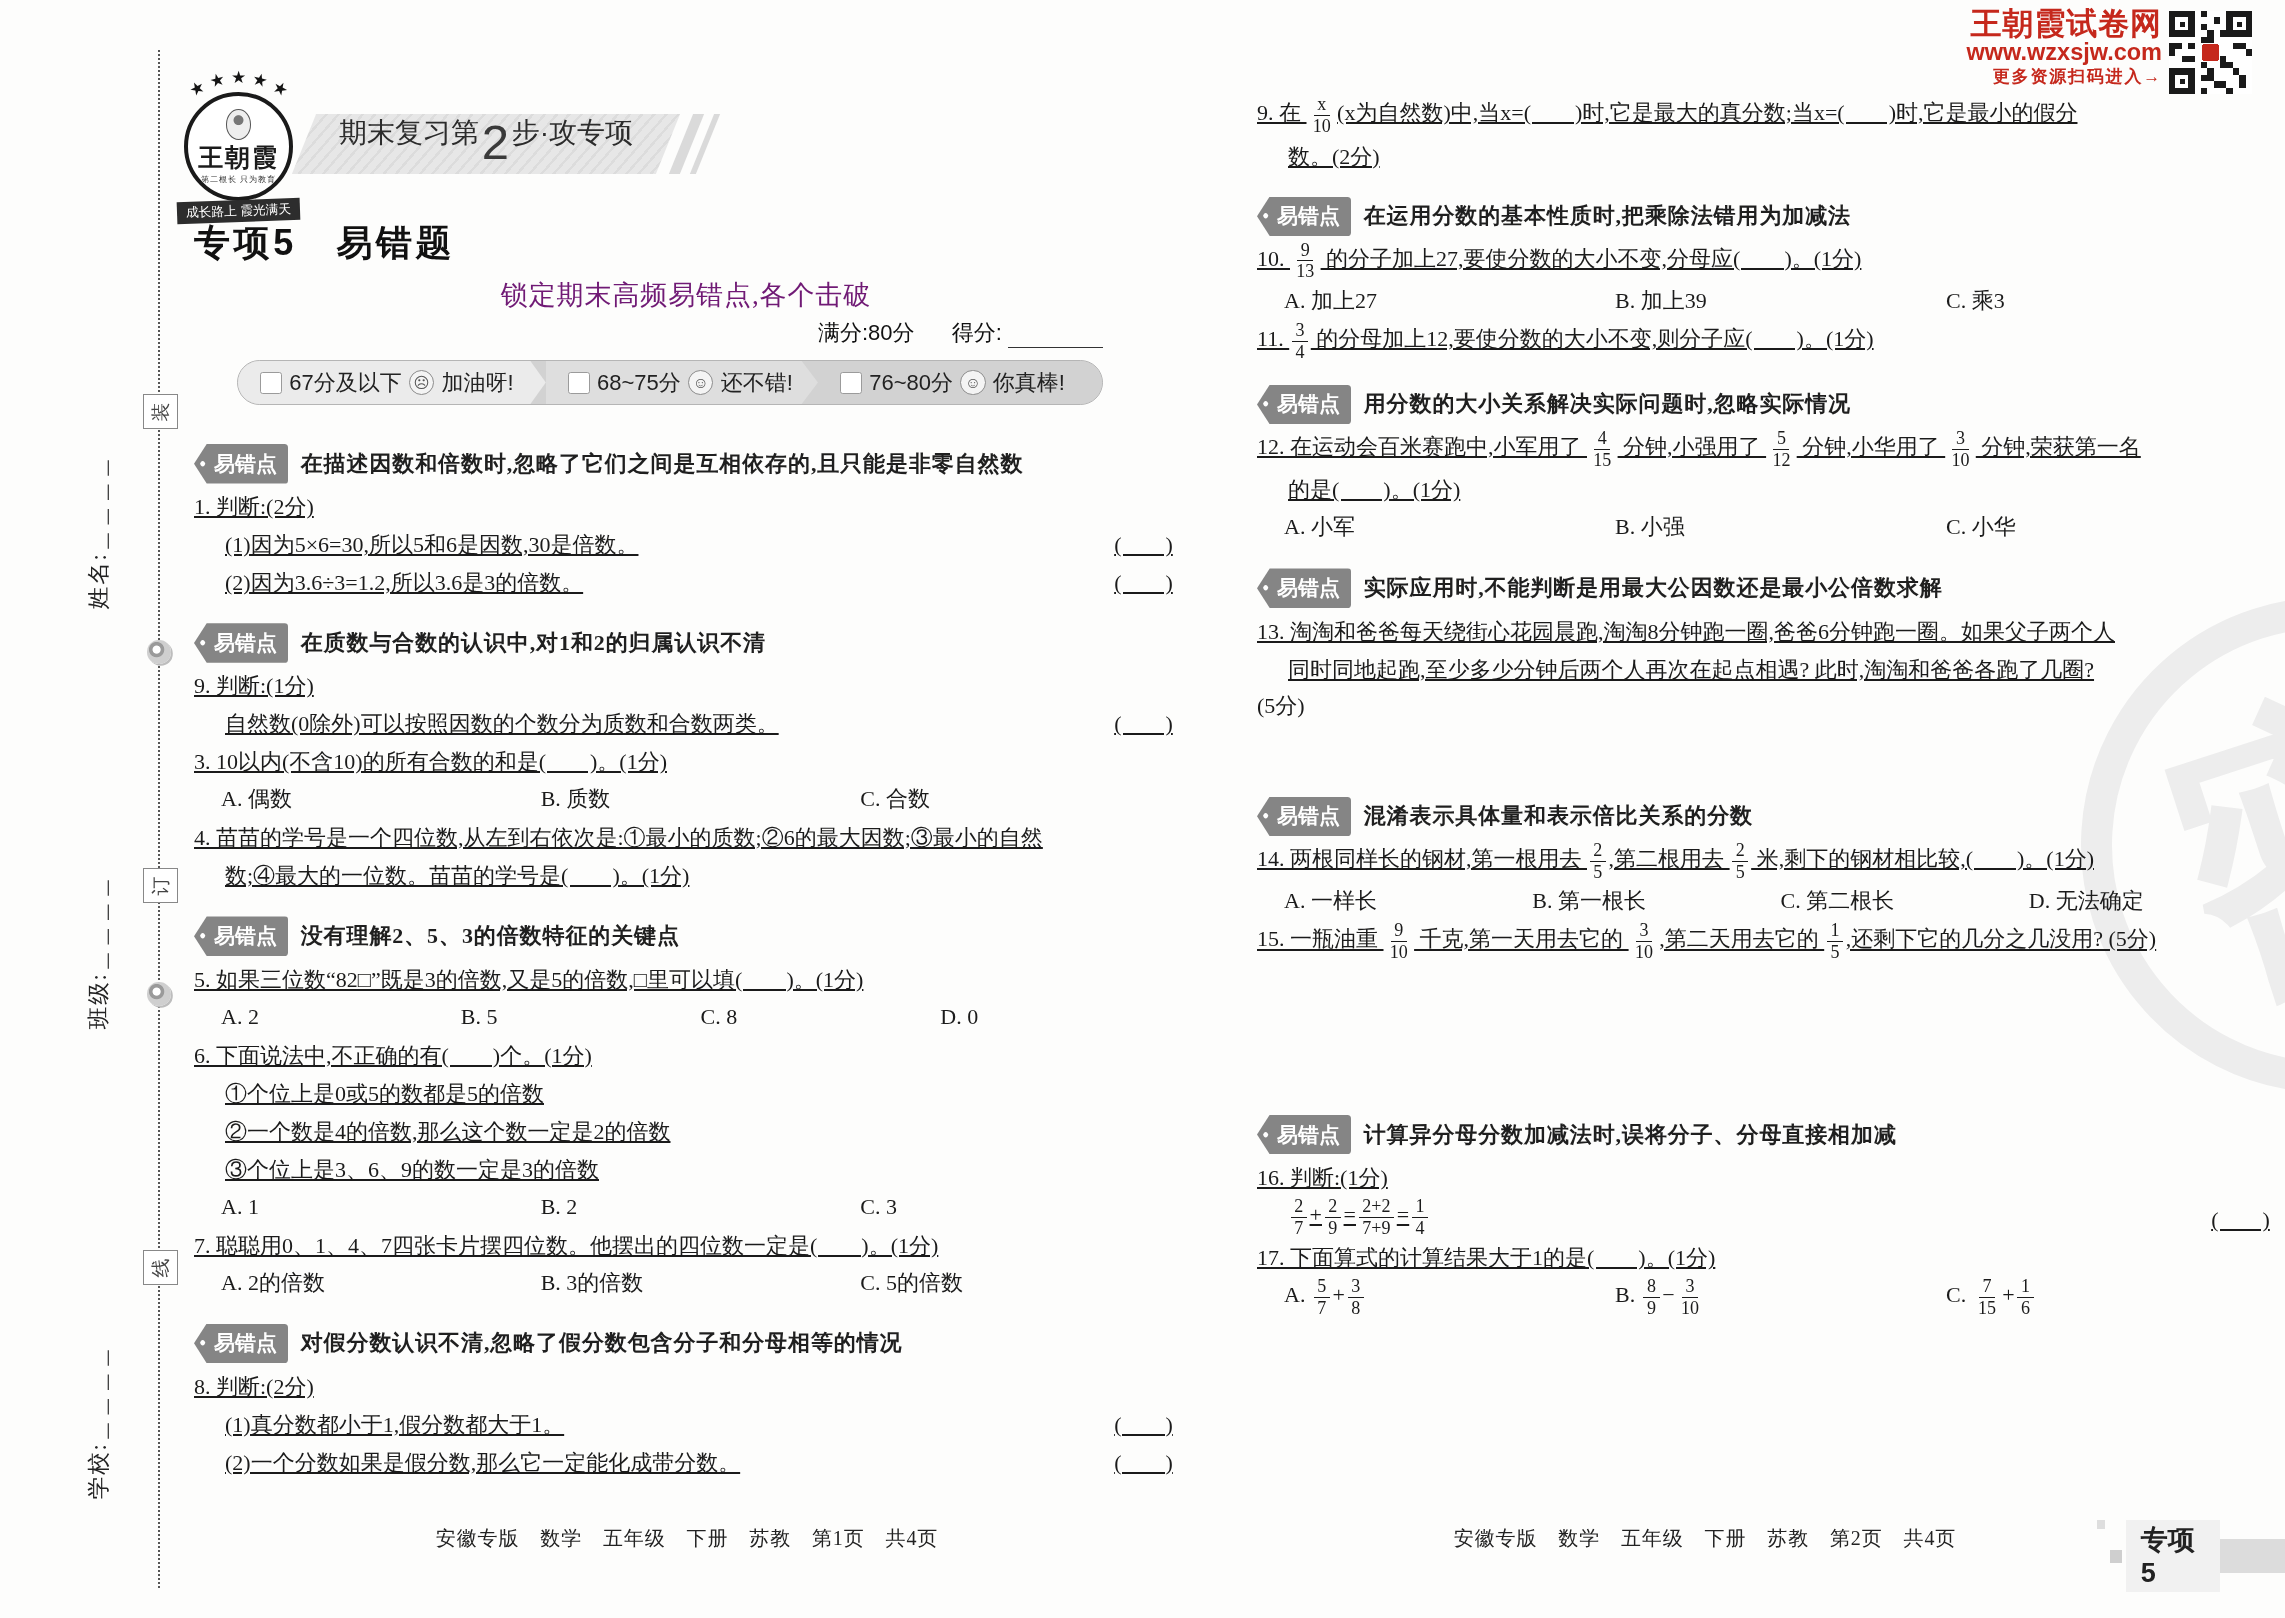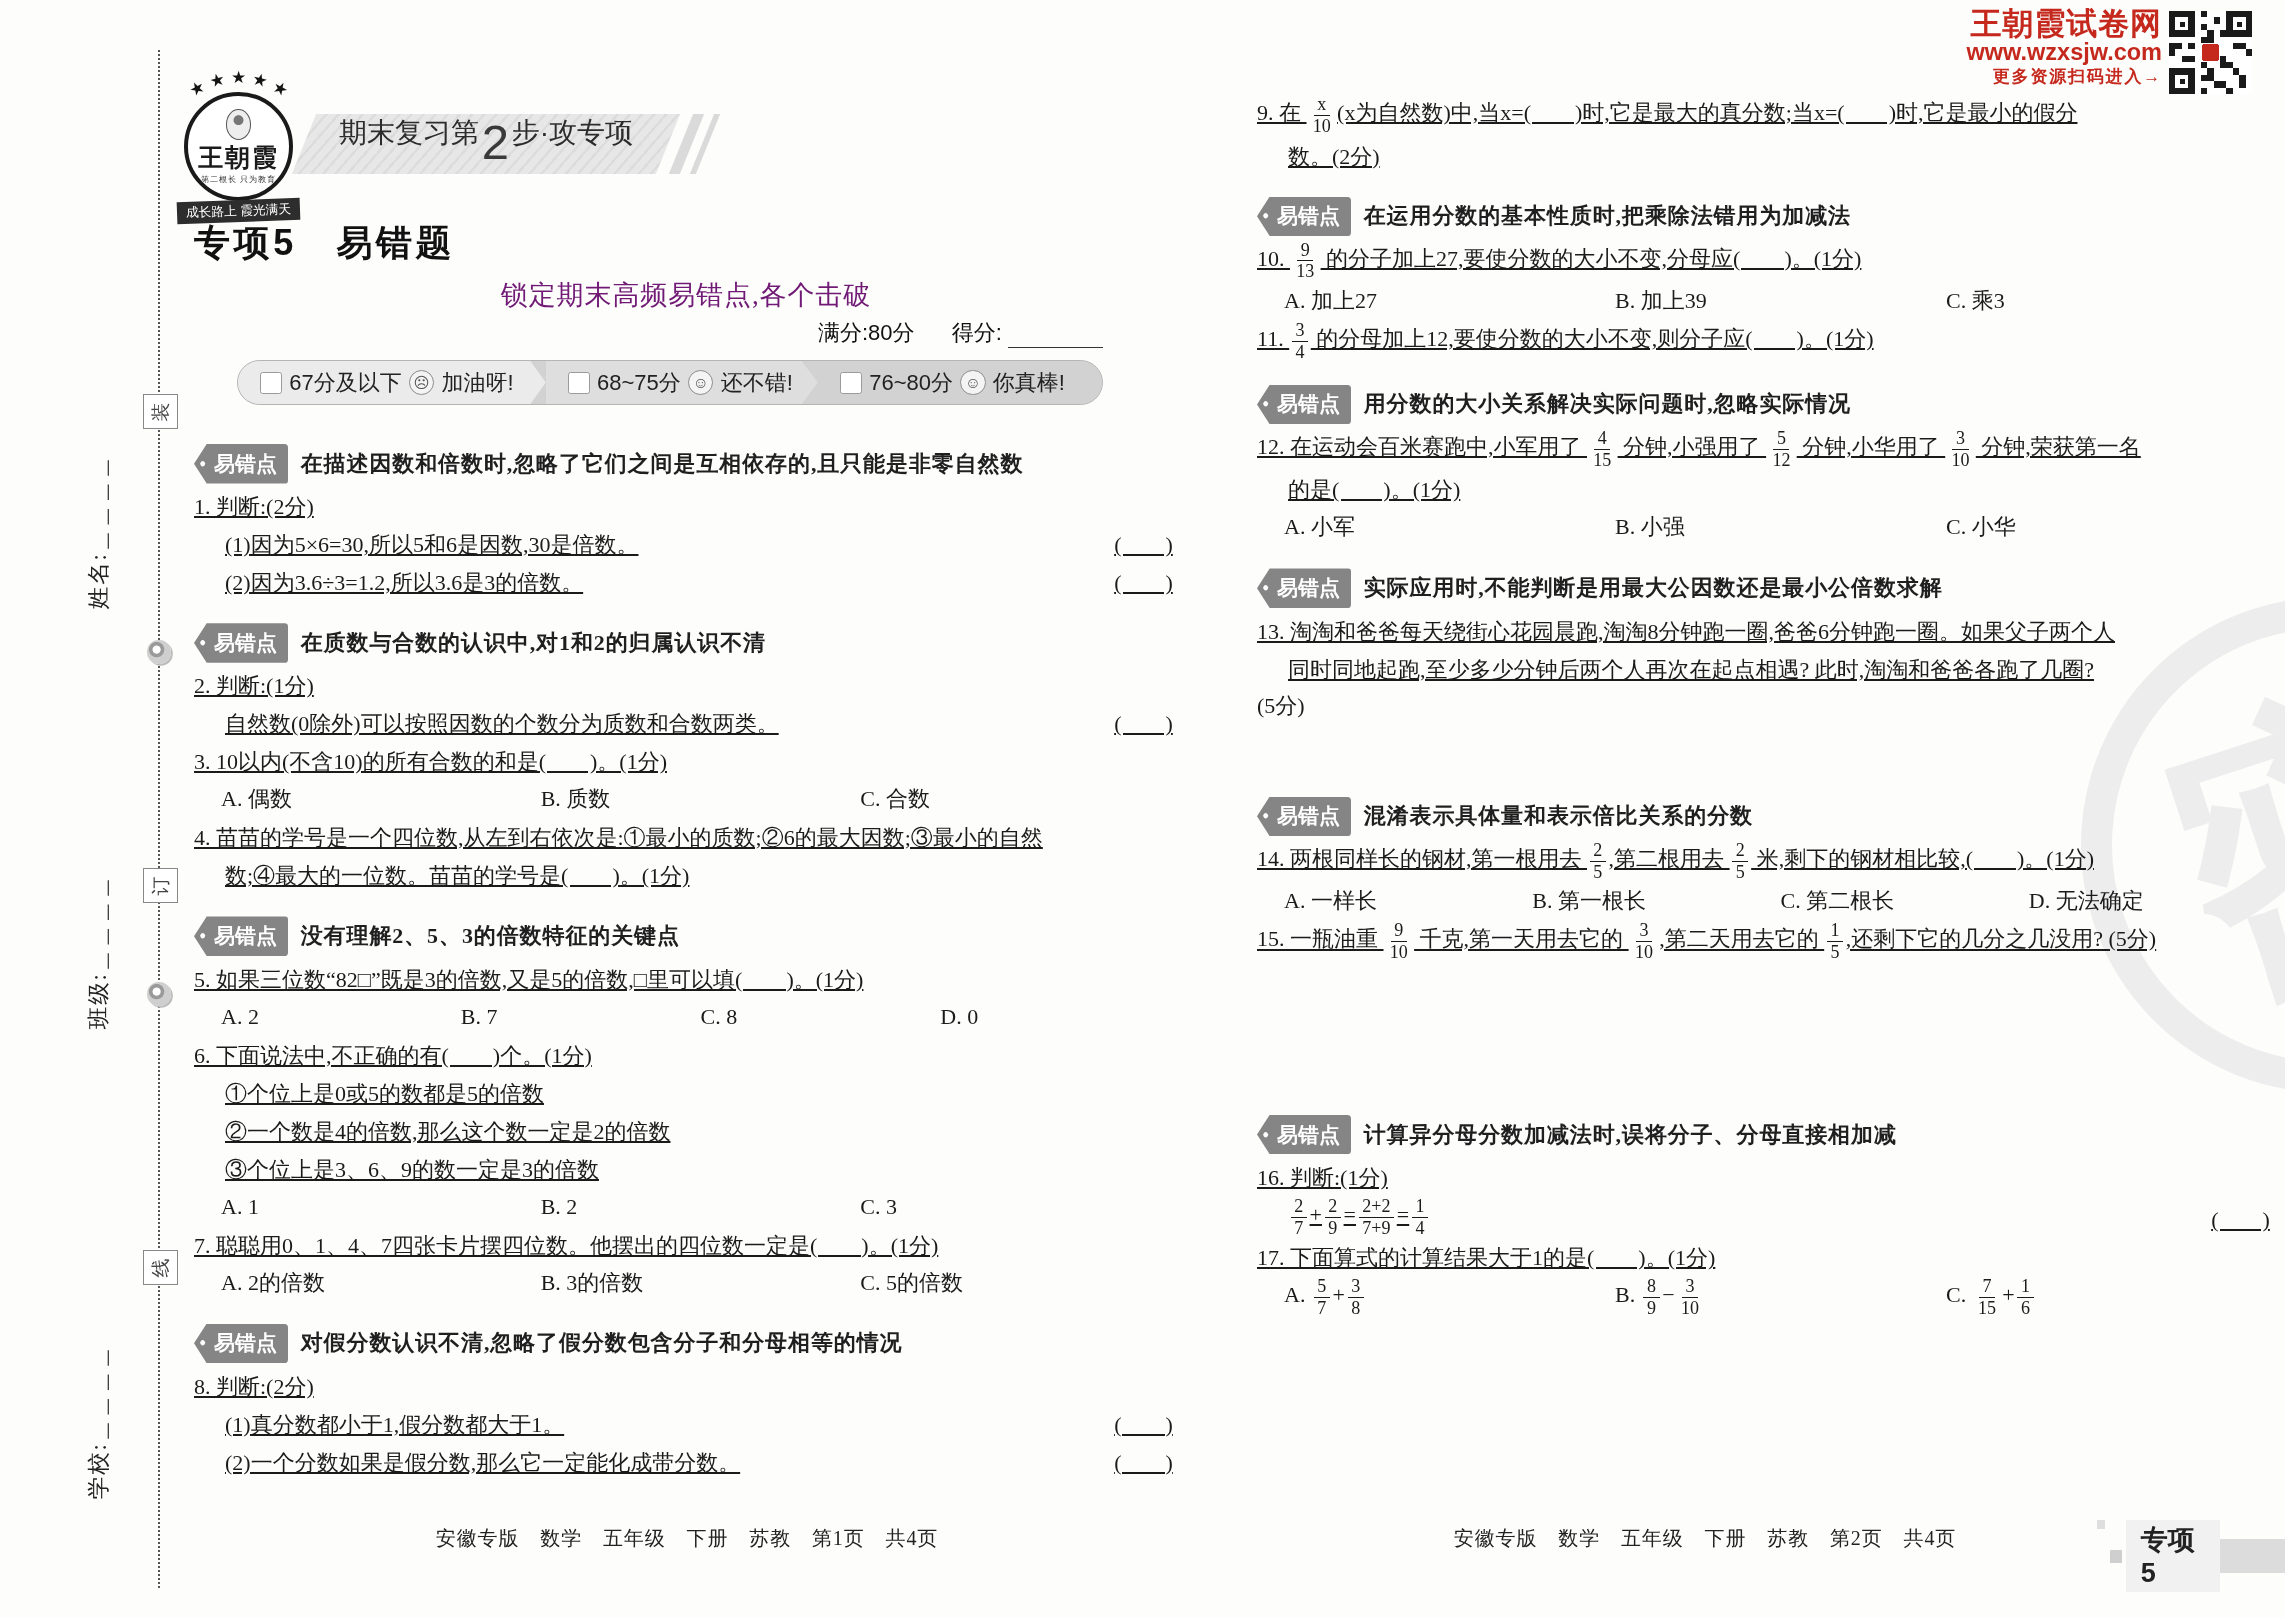--- a/index.html
+++ b/index.html
@@ -261,21 +261,21 @@
     </div>
     <div class="qline ind">
       <span class="qtext">(2)因为3.6÷3=1.2,所以3.6是3的倍数。</span>
       <span class="aparen">(　　)</span>
     </div>
     <div class="tip">
       <span class="tip-tag">易错点</span>
       <span class="tip-text">在质数与合数的认识中,对1和2的归属认识不清</span>
     </div>
     <div class="qline">
-      <span class="qtext">2. 判断:(1分)</span>
+      <span class="qtext">9. 判断:(1分)</span>
     </div>
     <div class="qline ind">
       <span class="qtext">自然数(0除外)可以按照因数的个数分为质数和合数两类。</span>
       <span class="aparen">(　　)</span>
     </div>
     <div class="qline">
       <span class="qtext">3. 10以内(不含10)的所有合数的和是(　　)。(1分)</span>
     </div>
     <div class="opts">
       <span class="opt">A. 偶数</span>
@@ -290,21 +290,21 @@
     </div>
     <div class="tip">
       <span class="tip-tag">易错点</span>
       <span class="tip-text">没有理解2、5、3的倍数特征的关键点</span>
     </div>
     <div class="qline">
       <span class="qtext">5. 如果三位数“82□”既是3的倍数,又是5的倍数,□里可以填(　　)。(1分)</span>
     </div>
     <div class="opts">
       <span class="opt">A. 2</span>
-      <span class="opt">B. 7</span>
+      <span class="opt">B. 5</span>
       <span class="opt">C. 8</span>
       <span class="opt">D. 0</span>
     </div>
     <div class="qline">
       <span class="qtext">6. 下面说法中,不正确的有(　　)个。(1分)</span>
     </div>
     <div class="qline ind">
       <span class="qtext">①个位上是0或5的数都是5的倍数</span>
     </div>
     <div class="qline ind">

